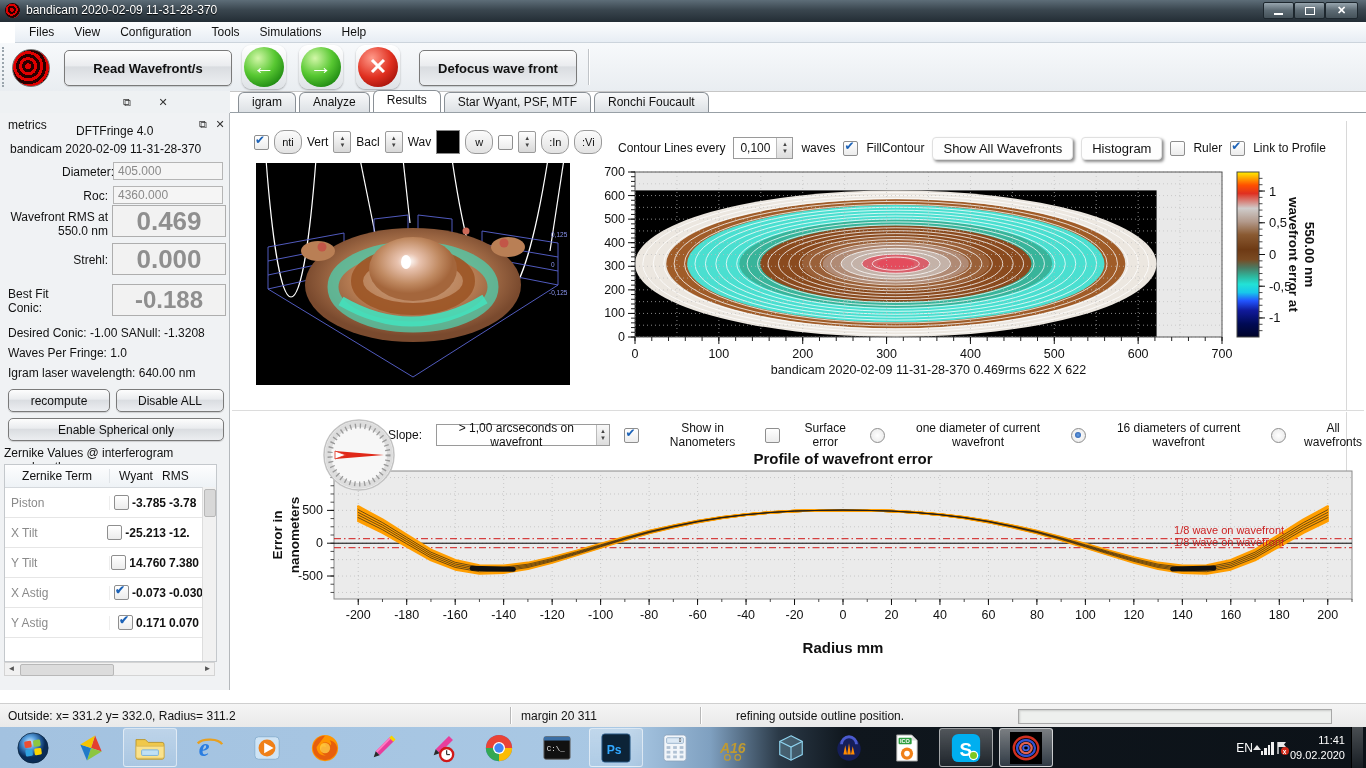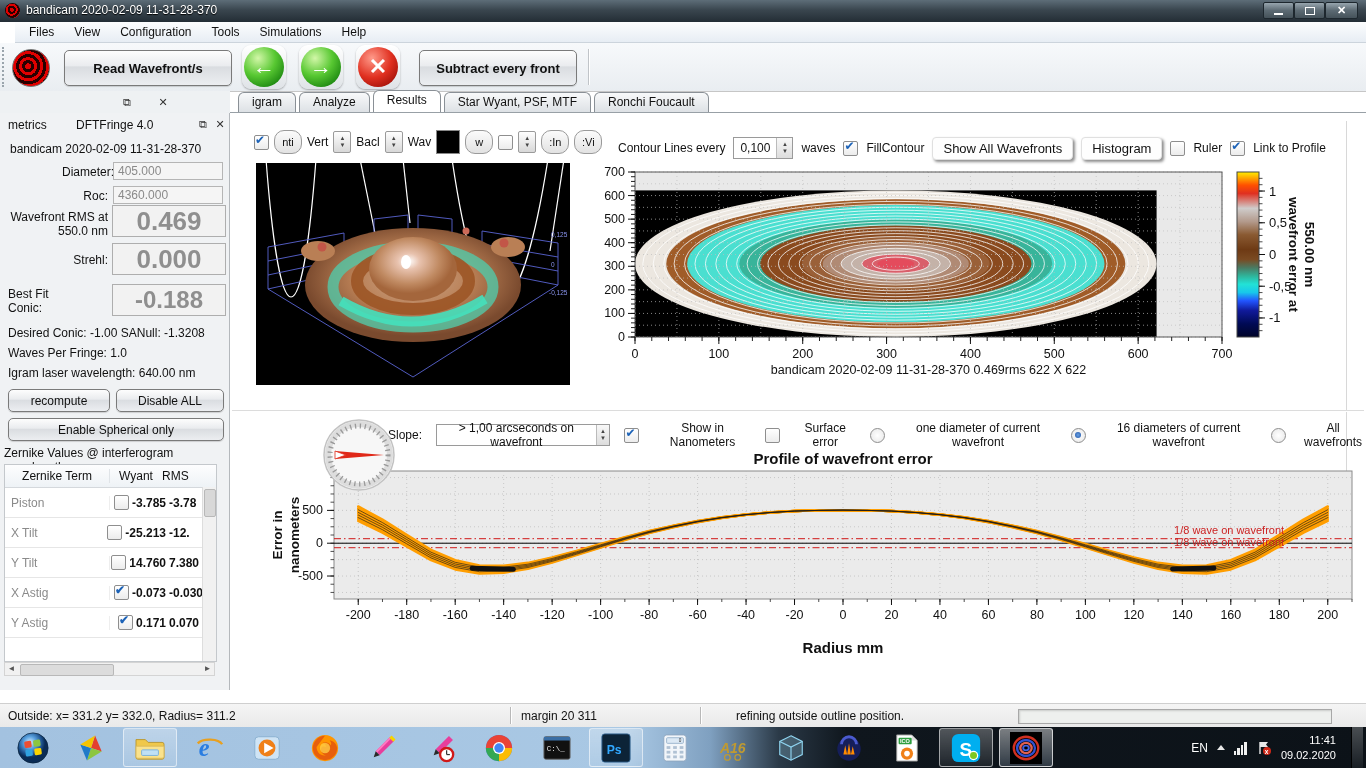--- a/index.html
+++ b/index.html
@@ -49,21 +49,21 @@
   #dockstrip{left:0;top:91px;width:230px;height:22px;background:#eef1f3;}
   .dock-ico{top:4px;width:14px;height:14px;color:#333;font-size:11px;line-height:14px;text-align:center;}
   #tabbar{left:230px;top:91px;width:1136px;height:22px;border-bottom:1px solid #98a0a6;box-sizing:border-box;
     display:flex;align-items:flex-end;padding-left:8px;gap:3px;}
   .tab{height:20px;padding:2px 13px 0;border:1px solid #8a9096;border-bottom:none;border-radius:6px 6px 0 0;
     background:linear-gradient(#f8f9fa,#dde1e5);font-size:12px;box-sizing:border-box;}
   .tab.active{background:#fff;height:22px;position:relative;z-index:5;}
 
   
   #left-panel{left:0;top:113px;width:230px;height:577px;background:#f0f2f4;border-right:1px solid #b4b8bc;box-sizing:border-box;}
-  #lp-title-l{left:8px;top:5px;} #lp-title-r{left:76px;top:5px;}
+  #lp-title-l{left:8px;top:5px;} #lp-title-r{left:76px;top:11px;}
   #lp-float{left:196px;} #lp-close{left:213px;}
   #lp-file{left:10px;top:29px;}
   .lp-label{position:absolute;width:104px;text-align:right;}
   .lp-input{position:absolute;left:113px;width:110px;height:18px;border:1px solid #b5b5b5;background:#f5f5f5;
     color:#8a8a8a;padding:1px 4px;box-sizing:border-box;}
   .big-box{position:absolute;left:112px;width:112px;border:1px solid #aeaeae;background:#f2f2f2;
     color:#8f8f8f;font-weight:bold;display:flex;align-items:center;justify-content:center;}
   .lp-text{position:absolute;left:8px;}
   .lp-btn{position:absolute;height:21px;font-weight:normal;font-size:12px;}
   #zern-table{left:4px;top:351px;width:211px;height:196px;border:1px solid #c4c8cc;background:#fff;overflow:hidden;}
@@ -120,21 +120,21 @@
   #sb-progress{left:1018px;top:5px;width:312px;height:13px;border:1px solid #a8a8a8;background:#eef0ee;
      box-shadow:inset 1px 1px 2px rgba(0,0,0,.15);}
 
   
   #taskbar{left:0;top:727px;width:1366px;height:41px;
      background:linear-gradient(to right,#a3c2e0 0%,#a9c8e4 46%,#7fa0c0 52%,#2b3a48 57%,#0f161d 62%,#0c1218 100%);
      display:flex;align-items:center;padding-left:4px;box-sizing:border-box;}
   .tb-btn{width:52px;height:37px;margin:0 3px;display:flex;align-items:center;justify-content:center;border-radius:3px;flex:0 0 auto;}
   .tb-btn.framed{border:1px solid rgba(255,255,255,.55);background:linear-gradient(rgba(255,255,255,.28),rgba(255,255,255,.07));}
   .tb-btn.active{border:1px solid rgba(255,255,255,.7);background:linear-gradient(rgba(255,255,255,.45),rgba(190,215,240,.2));}
-  #tray{position:absolute;right:0;top:0;height:41px;display:flex;align-items:center;gap:9px;padding-right:3px;}
+  #tray{position:absolute;right:0;top:0;height:41px;display:flex;align-items:center;gap:0;padding-right:3px;}
   #tray .txt{color:#fff;font-size:12px;}
   #tray-clock{color:#fff;font-size:11px;text-align:right;line-height:1.3;padding-right:2px;}
   #tray-caret{width:0;height:0;border-left:4px solid transparent;border-right:4px solid transparent;border-bottom:5px solid #e8e8e8;}
   #tray-bars{display:flex;align-items:flex-end;gap:1px;height:14px;}
   #tray-bars span{width:2.5px;background:#f0f0f0;display:block;}
   #show-desktop{width:11px;height:41px;border-left:1px solid #000;background:linear-gradient(rgba(255,255,255,.25),rgba(255,255,255,.05));margin-left:4px;}
 </style>
 </head>
 <body>
 
@@ -167,21 +167,21 @@
   <div class="abs btn7" id="btn-read">Read Wavefront/s</div>
   <div class="abs circle-btn" id="btn-back">
       <div class="ball green">←</div>
     </div>
   <div class="abs circle-btn" id="btn-fwd">
       <div class="ball green">→</div>
     </div>
   <div class="abs circle-btn" id="btn-stop">
       <div class="ball red">✕</div>
     </div>
-  <div class="abs btn7" id="btn-subtract">Subtract every front</div>
+  <div class="abs btn7" id="btn-subtract">Defocus wave front</div>
   <div class="abs" id="tb-sep"></div>
 </div>
 
 <div class="abs" id="dockstrip">
   <div class="abs dock-ico" style="left:120px;">⧉</div>
   <div class="abs dock-ico" style="left:156px;">✕</div>
 </div>
 <div class="abs" id="tabbar">
   <div class="tab">igram</div>
   <div class="tab">Analyze</div>

